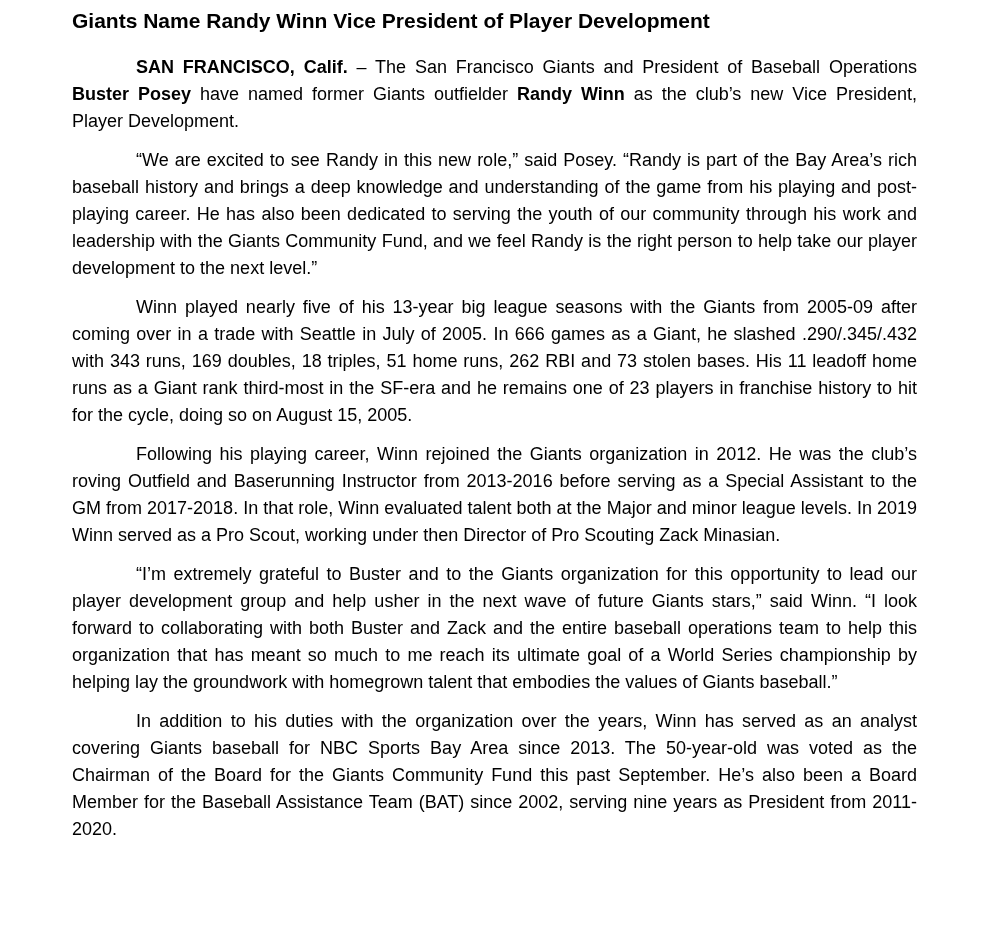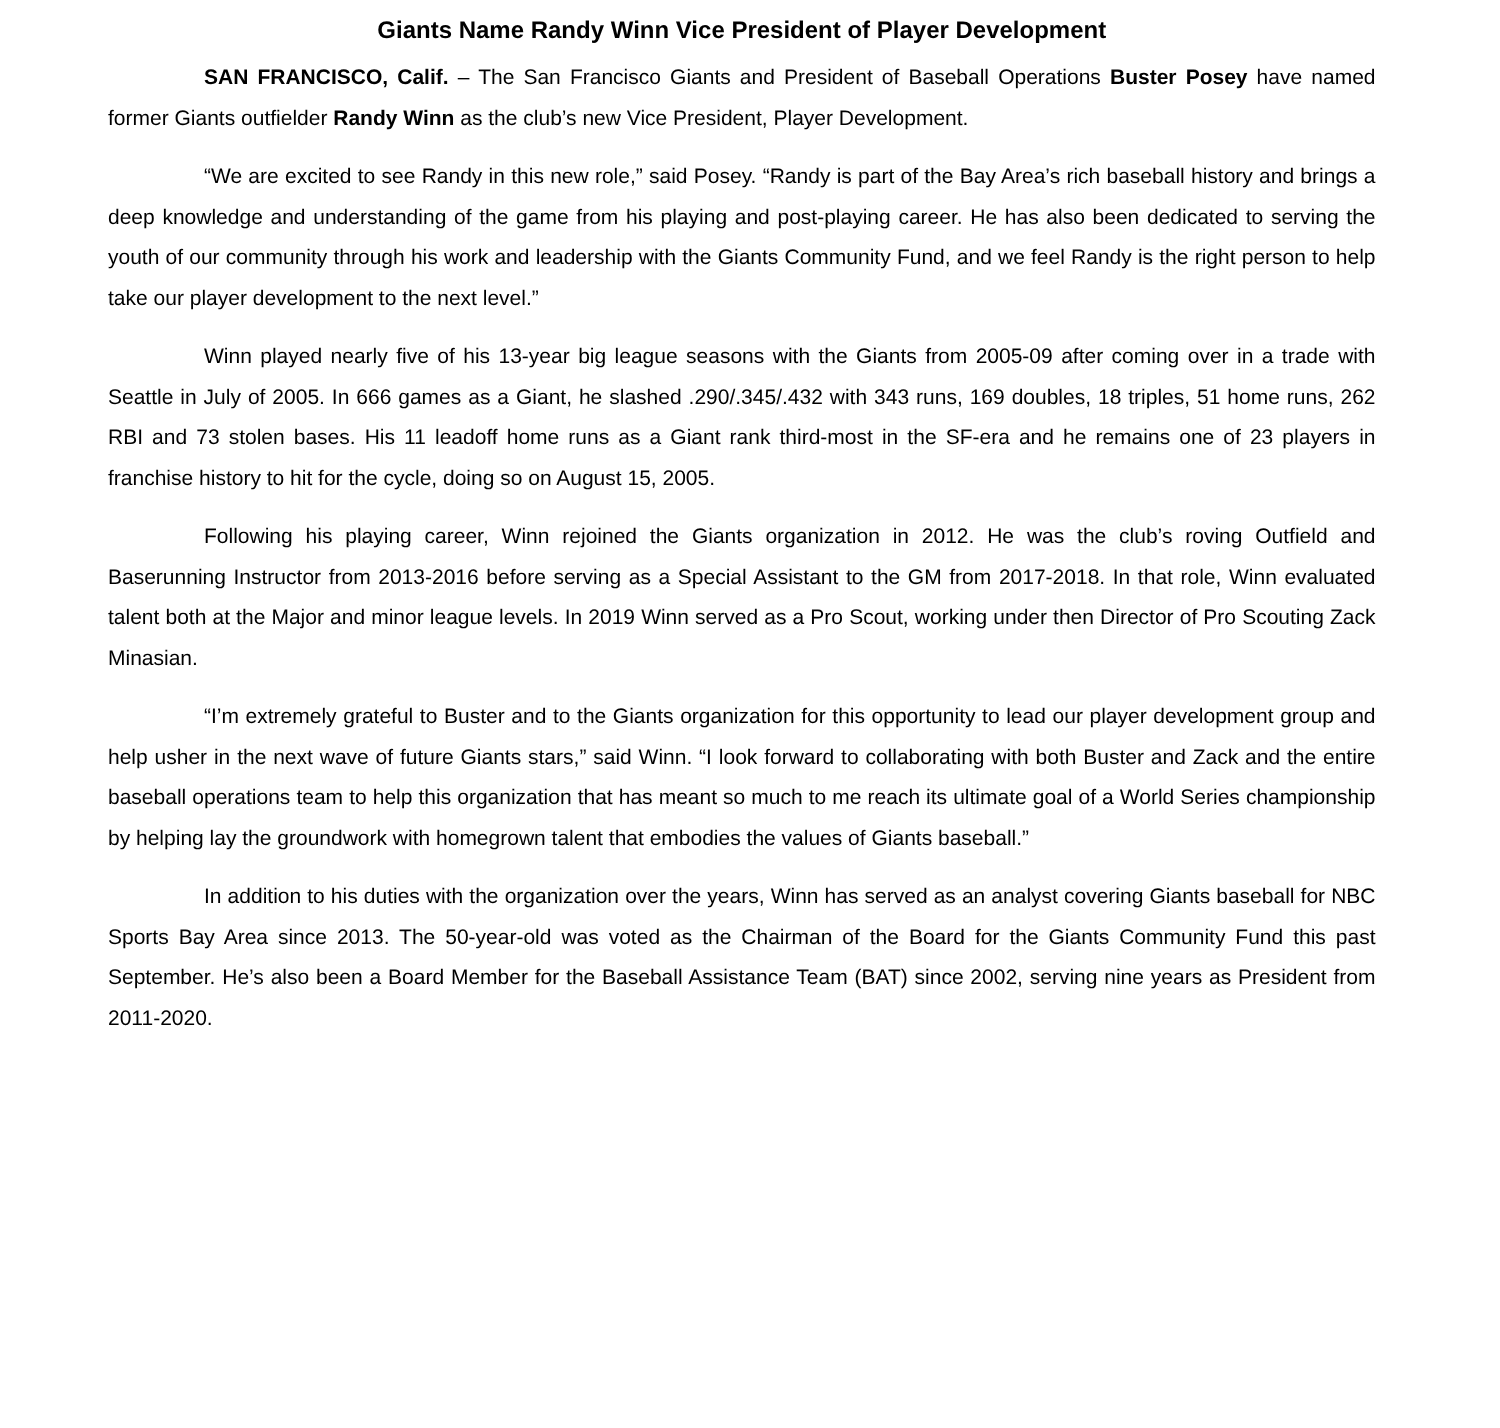--- a/index.html
+++ b/index.html
@@ -12,29 +12,29 @@
     width: 1000px;
     height: 952px;
     box-sizing: border-box;
     background: #ffffff;
     padding: 7px 83px 0 72px;
     font-family: "Liberation Sans", sans-serif;
     color: #000000;
     overflow: hidden;
   }
   .doc-title {
-    margin: 0 0 4px 0;
-    font-size: 16px;
+    margin: 0 0 20px 0;
+    font-size: 21px;
     font-weight: bold;
-    text-align: center;
+    text-align: left;
     line-height: 27px;
   }
   .para {
     margin: 0 0 12px 0;
-    font-size: 14px;
+    font-size: 18px;
     line-height: 27px;
     text-align: justify;
     text-indent: 64px;
   }
   .b {
     font-weight: bold;
   }
 </style>
 </head>
 <body>

